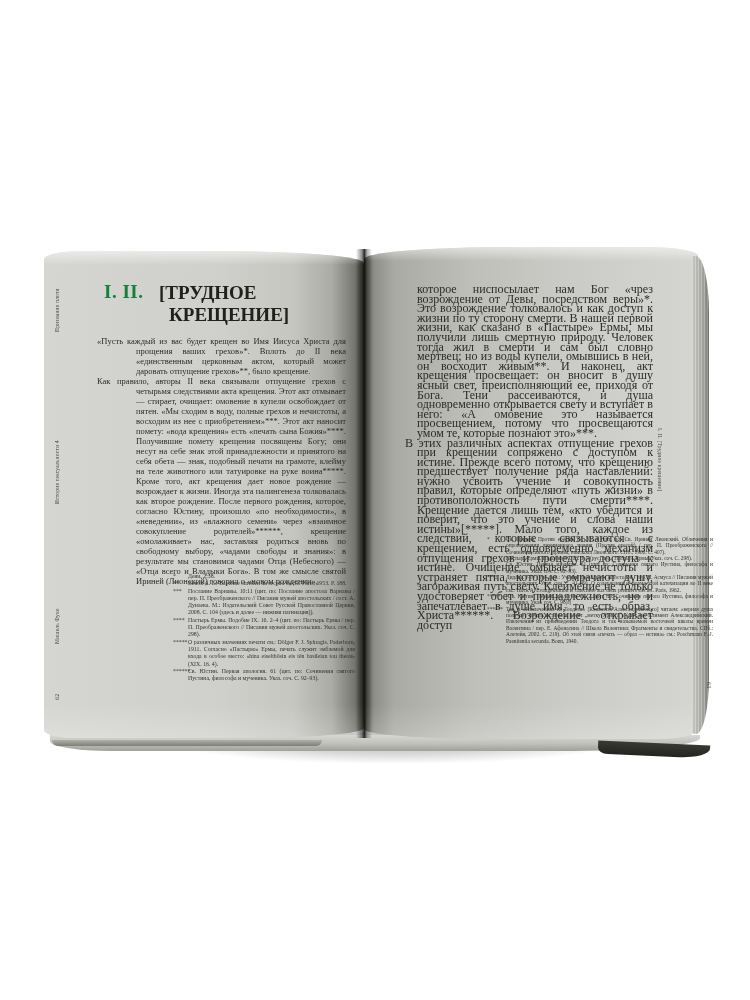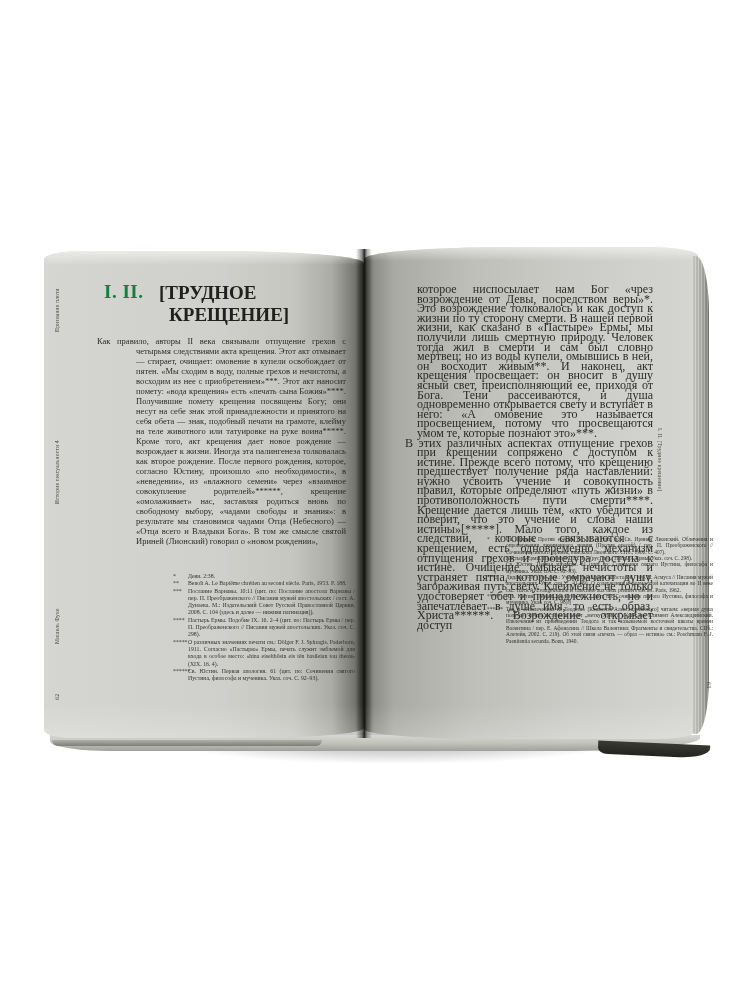--- a/index.html
+++ b/index.html
@@ -98,20 +98,21 @@
 
   <div class="vtext v-up m-title">Признания плоти</div>
   <div class="vtext v-up m-series">История сексуальности 4</div>
   <div class="vtext v-up m-author">Мишель Фуко</div>
   <div class="vtext v-up pn-left">62</div>
 
   <div class="txt ch-num">I. II.</div>
   <div class="txt ch-title">[ТРУДНОЕ КРЕЩЕНИЕ]</div>
 
   <div class="txt body-left">
+    <p>«Пусть каждый из вас будет крещен во Имя Иисуса Христа для прощения ваших грехов»*. Вплоть до II века «единственным церковным актом, который может даровать отпущение грехов»**, было крещение.</p>
     <p>Как правило, авторы II века связывали отпущение грехов с четырьмя следствиями акта крещения. Этот акт отмывает — стирает, очищает: омовение в купели освобождает от пятен. «Мы сходим в воду, полные грехов и нечистоты, а восходим из нее с приобретением»***. Этот акт наносит помету: «вода крещения» есть «печать сына Божия»****. Получившие помету крещения посвящены Богу; они несут на себе знак этой принадлежности и принятого на себя обета — знак, подобный печати на грамоте, клейму на теле животного или татуировке на руке воина*****. Кроме того, акт крещения дает новое рождение — возрождает к жизни. Иногда эта палингенеза толковалась как второе рождение. После первого рождения, которое, согласно Юстину, произошло «по необходимости», в «неведении», из «влажного семени» через «взаимное совокупление родителей»******, крещение «омолаживает» нас, заставляя родиться вновь по свободному выбору, «чадами свободы и знания»: в результате мы становимся чадами Отца (Небесного) — «Отца всего и Владыки Бога». В том же смысле святой Ириней (Лионский) говорил о «новом рождении»,</p>
   </div>
 
   <div class="txt foot foot-left">
     <div class="fn">
         <span class="m">*</span>
         <span class="t">Деян. 2:38.</span>
       </div>
     <div class="fn">
         <span class="m">**</span>

